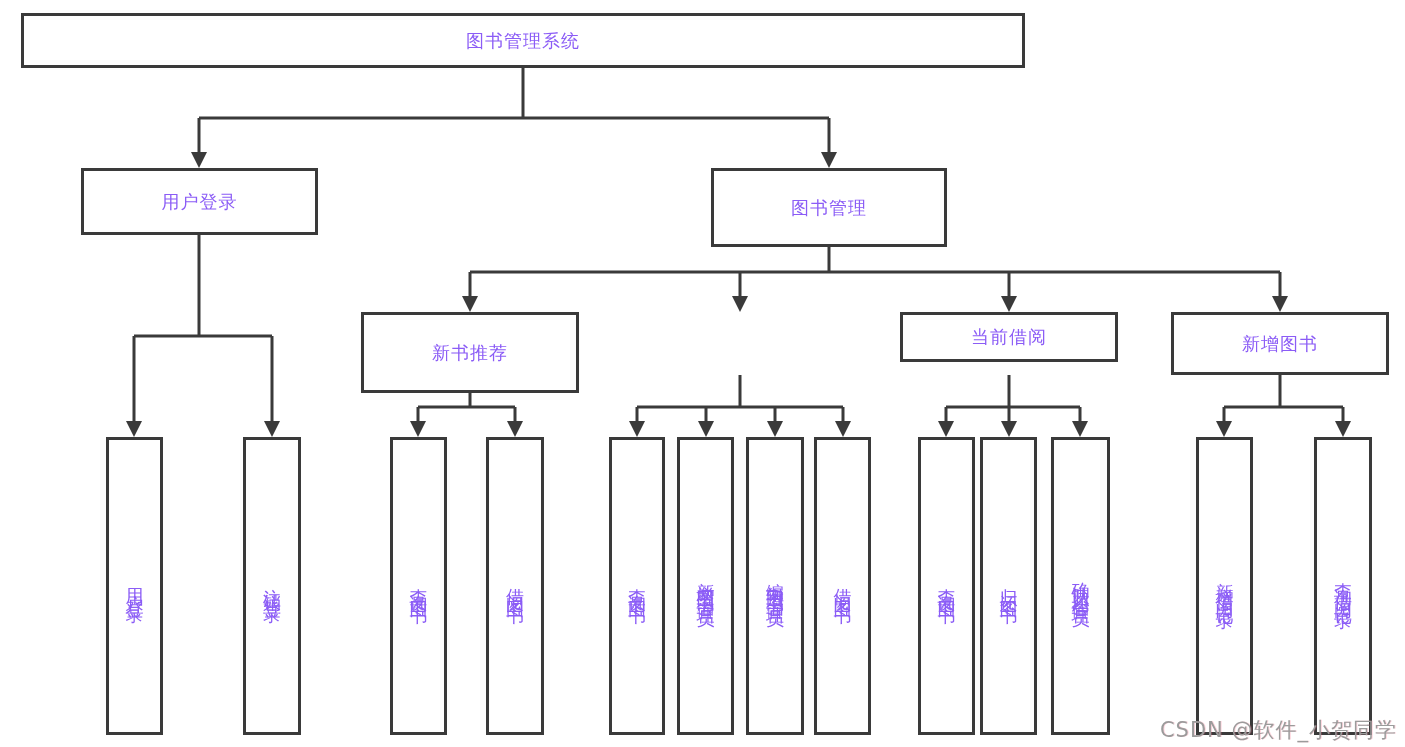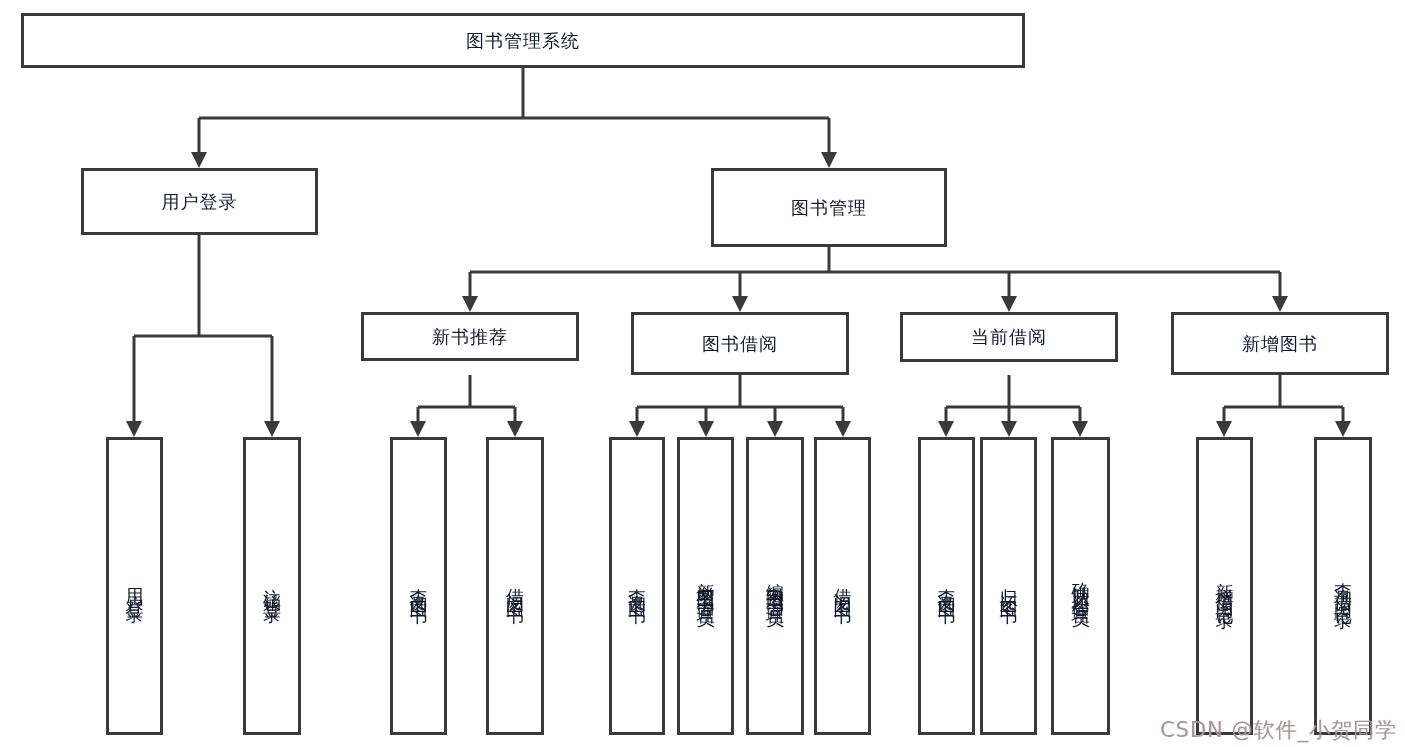--- a/index.html
+++ b/index.html
@@ -12,21 +12,21 @@
   }
   #wires{position:absolute;left:0;top:0;pointer-events:none;}
   .box{
     position:absolute;
     box-sizing:border-box;
     border:3px solid #3a3a3a;
     background:#ffffff;
     display:flex;
     align-items:center;
     justify-content:center;
-    color:#0f172a;
+    color:#8b5cf6;
     font-size:18px;
     letter-spacing:1px;
     line-height:1;
   }
   .leaf span{
     writing-mode:vertical-rl;
     text-orientation:mixed;
     letter-spacing:6px;
     white-space:nowrap;
   }
@@ -99,25 +99,22 @@
     <span>图书管理系统</span>
   </div>
 
   <div class="box" style="left:81px;top:168px;width:237px;height:67px">
     <span>用户登录</span>
   </div>
   <div class="box" style="left:711px;top:168px;width:236px;height:79px">
     <span>图书管理</span>
   </div>
 
-  <div class="box" style="left:361px;top:312px;width:218px;height:49px">
+  <div class="box" style="left:361px;top:312px;width:218px;height:81px">
     <span>新书推荐</span>
-  </div>
-  <div class="box" style="left:631px;top:312px;width:218px;height:63px">
-    <span>图书借阅</span>
   </div>
   <div class="box" style="left:900px;top:312px;width:218px;height:50px">
     <span>当前借阅</span>
   </div>
   <div class="box" style="left:1171px;top:312px;width:218px;height:63px">
     <span>新增图书</span>
   </div>
 
   <div class="box leaf" style="left:106px;top:437px;width:57px;height:298px">
     <span>用户登录</span>

